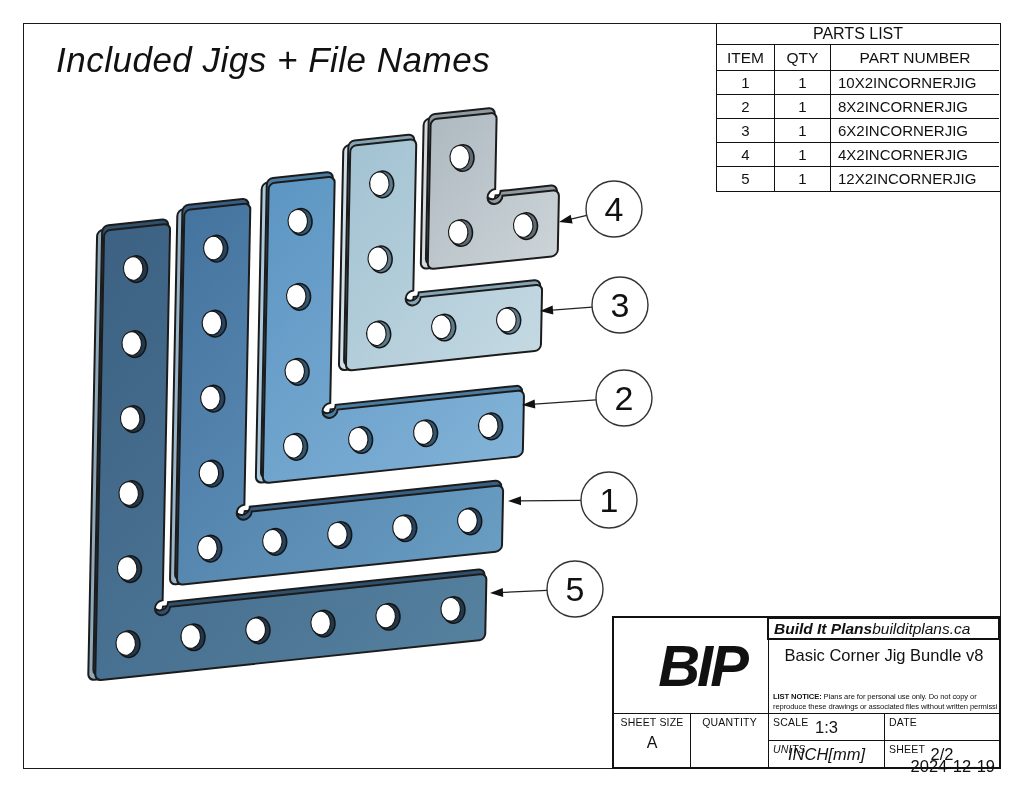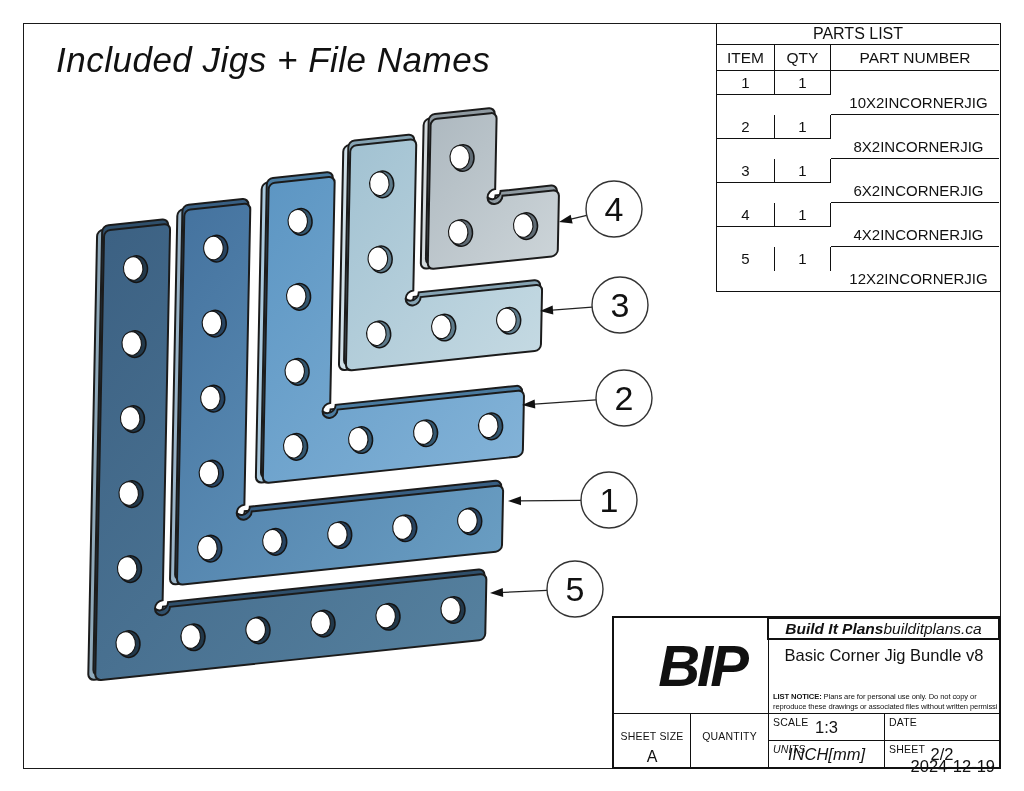--- a/index.html
+++ b/index.html
@@ -14,37 +14,37 @@
 
   
   .parts{position:absolute;left:716px;top:23px;width:285px;border:1.5px solid #111;
        display:grid;grid-template-columns:58px 56px 168px;background:#fff;font-size:15px;}
   .pl-title{grid-column:1/4;height:21px;line-height:20px;text-align:center;font-size:16px;
        border-bottom:1px solid #111;}
   .pl-h{height:26px;line-height:25px;text-align:center;font-size:15.5px;border-bottom:1px solid #111;}
   .pl-h.c0,.pl-h.c1{border-right:1px solid #111;}
   .pcell{height:24px;line-height:23px;border-bottom:1px solid #111;text-align:center;}
   .pcell.c0,.pcell.c1{border-right:1px solid #111;}
-  .pcell.c2{text-align:center;padding-left:7px;margin-top:20px;}
+  .pcell.c2{text-align:left;padding-left:7px;}
   .parts > .pcell:nth-last-child(-n+3){border-bottom:none;}
 
   
   .tblock{position:absolute;left:612px;top:616px;width:389px;height:153px;
        border:2px solid #111;background:#fff;}
   .cell{position:absolute;}
   .bip-cell{left:0;top:0;width:155px;height:96px;border-right:1px solid #111;border-bottom:1px solid #111;
        display:flex;align-items:center;justify-content:center;padding-left:28px;}
   .bip{font-size:58px;font-weight:bold;font-style:italic;letter-spacing:-3px;padding-right:6px;}
   .ss-cell{left:0;top:96px;width:77px;height:53px;border-right:1px solid #111;text-align:center;}
   .qty-cell{left:77px;top:96px;width:78px;height:53px;border-right:1px solid #111;text-align:center;}
   .small-label{font-size:10.5px;letter-spacing:.2px;}
-  .ss-cell .small-label,.qty-cell .small-label{display:block;margin-top:16px;}
+  .ss-cell .small-label,.qty-cell .small-label{display:block;margin-top:2px;}
   .ss-val{font-size:16px;margin-top:6px;}
   .build-row{left:153px;top:-1px;width:233px;height:23px;border:2px solid #111;
-       display:flex;justify-content:center;align-items:center;padding:0 5px;
+       display:flex;justify-content:flex-start;align-items:center;padding:0 5px;
        font-style:italic;font-size:15.5px;background:#fff;}
   .company{font-weight:bold;}
   .dtitle-cell{left:155px;top:22px;width:230px;height:74px;border-bottom:1px solid #111;}
   .dtitle{text-align:center;font-size:16.5px;margin-top:6px;}
   .legal{position:absolute;left:4px;bottom:2px;right:2px;font-size:7.6px;line-height:1.25;
        letter-spacing:-.1px;white-space:nowrap;overflow:hidden;}
   .scale-cell{left:155px;top:96px;width:116px;height:27px;border-right:1px solid #111;border-bottom:1px solid #111;}
   .date-cell{left:271px;top:96px;width:114px;height:27px;border-bottom:1px solid #111;}
   .units-cell{left:155px;top:123px;width:116px;height:26px;border-right:1px solid #111;font-style:italic;}
   .sheet-cell{left:271px;top:123px;width:114px;height:26px;}

